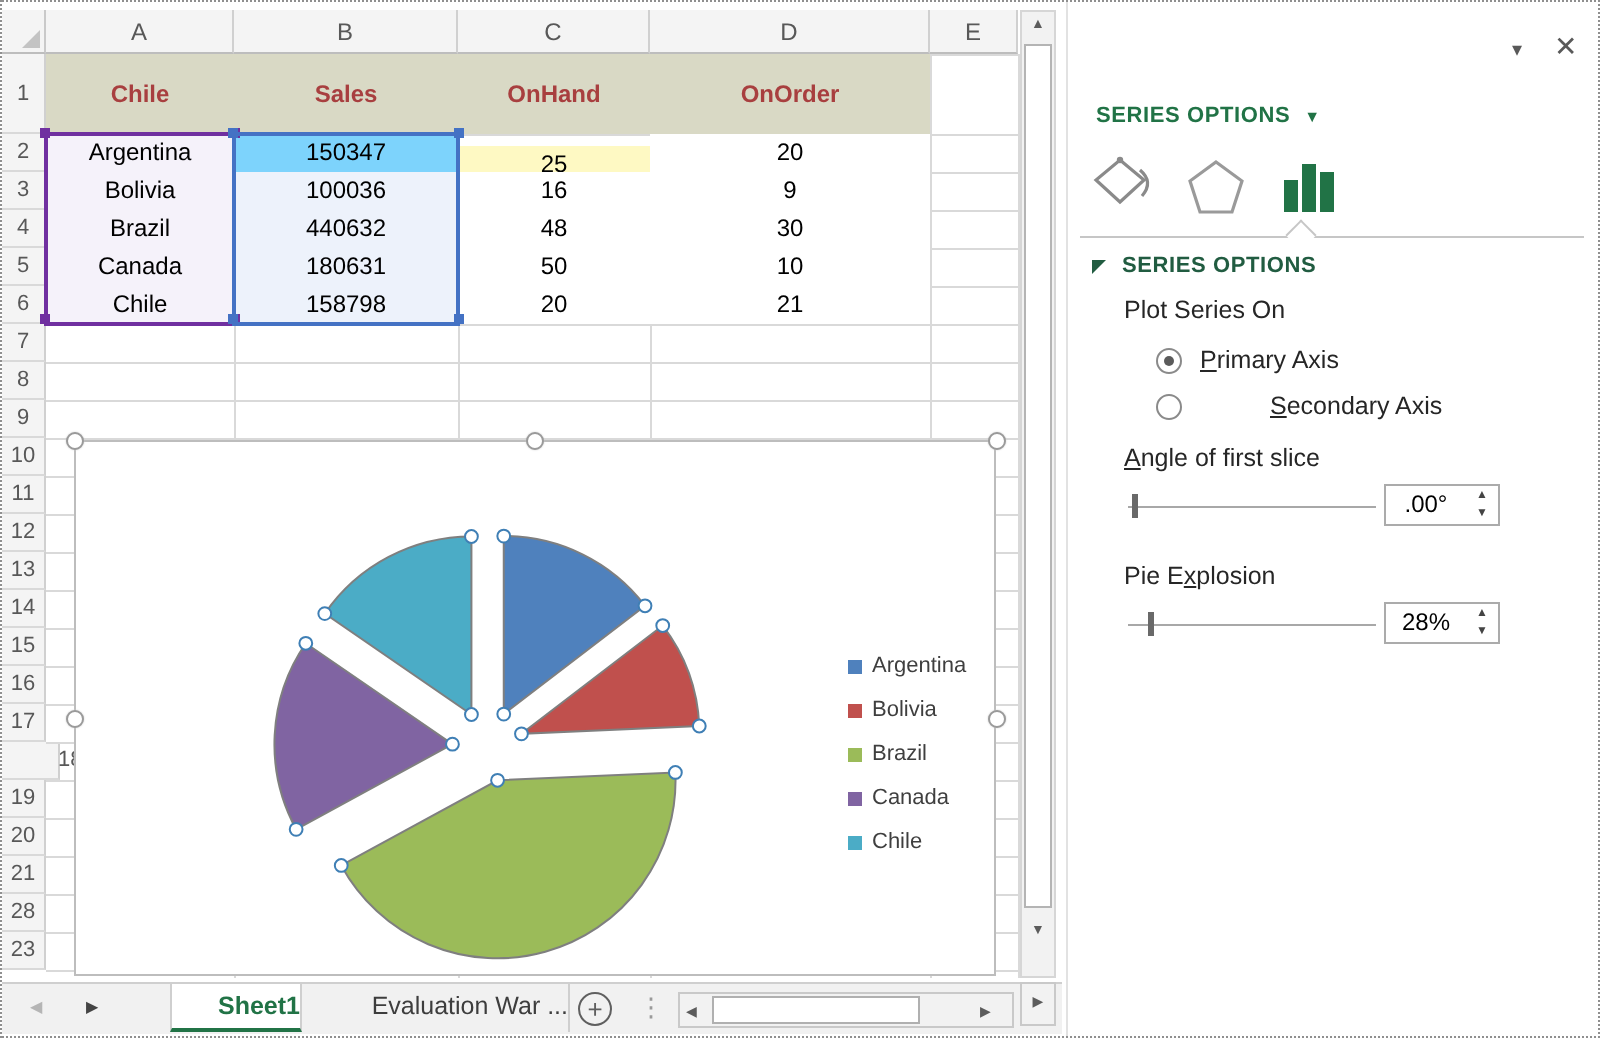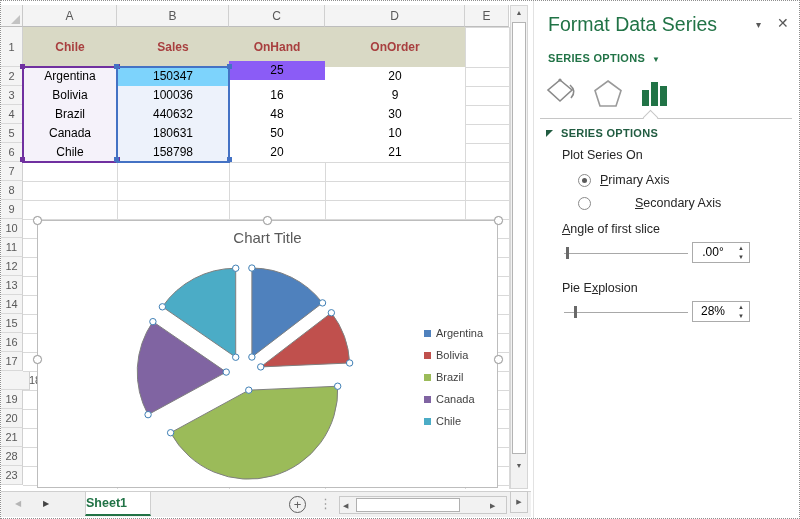--- a/index.html
+++ b/index.html
@@ -42,21 +42,21 @@
 
   
   #vscroll { position:absolute; left:509px; top:4px; width:18px; height:484px;
              background:#f2f2f2; border:1px solid #d6d6d6; }
   .sbarrow { position:absolute; width:100%; text-align:center; font-size:7px; color:#5c5c5c; }
   #vthumb { position:absolute; left:1px; top:16px; width:14px; height:432px;
             background:#fff; border:1px solid #b4b4b4; }
   #tabbar { position:absolute; left:0; top:490px; width:530px; height:26px;
             background:#f1f1f1; border-top:1px solid #cfcfcf; }
   .tnav { position:absolute; top:7px; font-size:8px; }
-  .sheettab { position:absolute; top:0; height:24px; text-align:left;
+  .sheettab { position:absolute; top:0; height:24px; text-align:right;
               font-size:12.5px; line-height:23px; }
   .sheettab.active { background:#fff; border-left:1px solid #cfcfcf; border-right:1px solid #cfcfcf;
                      border-bottom:2px solid #217346; color:#217346; font-weight:bold; }
   .sheettab.inactive { color:#3d3d3d; border-right:1px solid #cfcfcf; }
   #addsheet { position:absolute; left:288px; top:4px; width:17px; height:17px;
               border:1px solid #5f5f5f; border-radius:50%; color:#5f5f5f;
               font-size:13px; line-height:15px; text-align:center; }
   #tabdots { position:absolute; left:318px; top:4px; color:#9a9a9a; font-size:13px; }
   #hscroll { position:absolute; left:338px; top:4px; width:168px; height:18px;
              background:#f2f2f2; border:1px solid #c9c9c9; }
@@ -168,21 +168,21 @@
       <div class="hline" style="left: 22px; top: 427px; width: 486px;"></div>
       <div class="hline" style="left: 22px; top: 446px; width: 486px;"></div>
       <div class="hline" style="left: 22px; top: 465px; width: 486px;"></div>
       <div class="hline" style="left: 22px; top: 484px; width: 486px;"></div>
       <div class="cell hdr" style="left: 22px; top: 26px; width: 94px; height: 40px; line-height: 40px; background: rgb(217, 217, 197); color: rgb(168, 63, 63);">Chile</div>
       <div class="cell hdr" style="left: 116px; top: 26px; width: 112px; height: 40px; line-height: 40px; background: rgb(217, 217, 197); color: rgb(168, 63, 63);">Sales</div>
       <div class="cell hdr" style="left: 228px; top: 26px; width: 96px; height: 40px; line-height: 40px; background: rgb(217, 217, 197); color: rgb(168, 63, 63);">OnHand</div>
       <div class="cell hdr" style="left: 324px; top: 26px; width: 140px; height: 40px; line-height: 40px; background: rgb(217, 217, 197); color: rgb(168, 63, 63);">OnOrder</div>
       <div class="cell" style="left: 22px; top: 66px; width: 94px; height: 19px; line-height: 19px; background: rgb(245, 242, 250);">Argentina</div>
       <div class="cell" style="left: 116px; top: 66px; width: 112px; height: 19px; line-height: 19px; background: #7dd3fc;">150347</div>
-      <div class="cell" style="left: 228px; top: 60px; width: 96px; height: 19px; line-height: 19px; background: #8b5cf6;">25</div>
+      <div class="cell" style="left: 228px; top: 72px; width: 96px; height: 19px; line-height: 19px; background: #fef9c3;">25</div>
       <div class="cell" style="left: 324px; top: 66px; width: 140px; height: 19px; line-height: 19px; background: rgb(255, 255, 255);">20</div>
       <div class="cell" style="left: 22px; top: 85px; width: 94px; height: 19px; line-height: 19px; background: rgb(245, 242, 250);">Bolivia</div>
       <div class="cell" style="left: 116px; top: 85px; width: 112px; height: 19px; line-height: 19px; background: rgb(237, 242, 251);">100036</div>
       <div class="cell" style="left: 228px; top: 85px; width: 96px; height: 19px; line-height: 19px; background: rgb(255, 255, 255);">16</div>
       <div class="cell" style="left: 324px; top: 85px; width: 140px; height: 19px; line-height: 19px; background: rgb(255, 255, 255);">9</div>
       <div class="cell" style="left: 22px; top: 104px; width: 94px; height: 19px; line-height: 19px; background: rgb(245, 242, 250);">Brazil</div>
       <div class="cell" style="left: 116px; top: 104px; width: 112px; height: 19px; line-height: 19px; background: rgb(237, 242, 251); text-align: center;">440632</div>
       <div class="cell" style="left: 228px; top: 104px; width: 96px; height: 19px; line-height: 19px; background: rgb(255, 255, 255);">48</div>
       <div class="cell" style="left: 324px; top: 104px; width: 140px; height: 19px; line-height: 19px; background: rgb(255, 255, 255);">30</div>
       <div class="cell" style="left: 22px; top: 123px; width: 94px; height: 19px; line-height: 19px; background: rgb(245, 242, 250);">Canada</div>
@@ -223,21 +223,20 @@
         <circle cx="210.77322594964525" cy="169.14807027142217" r="3.2" fill="#fff" stroke="#3f7fb5" stroke-width="1"></circle>
         <circle cx="299.6868014357376" cy="165.22683395120993" r="3.2" fill="#fff" stroke="#3f7fb5" stroke-width="1"></circle>
         <circle cx="132.62104082028873" cy="211.73017871507236" r="3.2" fill="#fff" stroke="#3f7fb5" stroke-width="1"></circle>
         <circle cx="188.22388834904402" cy="151.0781244266461" r="3.2" fill="#fff" stroke="#3f7fb5" stroke-width="1"></circle>
         <circle cx="110.07170321968749" cy="193.66023287029628" r="3.2" fill="#fff" stroke="#3f7fb5" stroke-width="1"></circle>
         <circle cx="114.89575615109348" cy="100.64019199122713" r="3.2" fill="#fff" stroke="#3f7fb5" stroke-width="1"></circle>
         <circle cx="197.7150449449044" cy="136.2456507676437" r="3.2" fill="#fff" stroke="#3f7fb5" stroke-width="1"></circle>
         <circle cx="124.38691274695387" cy="85.80771833222472" r="3.2" fill="#fff" stroke="#3f7fb5" stroke-width="1"></circle>
         <circle cx="197.71504494490438" cy="47.245650767643696" r="3.2" fill="#fff" stroke="#3f7fb5" stroke-width="1"></circle>
       </svg>
-    <div id="chart-title">Chart Title</div>
     <div id="legend">
         <div class="lg-item">
           <div class="lg-sq" style="background: rgb(79, 129, 189);"></div>
           <div class="lg-txt">Argentina</div>
         </div>
         <div class="lg-item">
           <div class="lg-sq" style="background: rgb(192, 80, 77);"></div>
           <div class="lg-txt">Bolivia</div>
         </div>
         <div class="lg-item">
@@ -263,32 +262,32 @@
   <div id="vscroll">
     <div class="sbarrow" style="top:3px;">▲</div>
     <div id="vthumb"></div>
     <div class="sbarrow" style="top:456px;">▼</div>
   </div>
 
   <div id="tabbar">
     <div class="tnav" style="left:14px;color:#b5b5b5;">◀</div>
     <div class="tnav" style="left:42px;color:#444;">▶</div>
     <div class="sheettab active" style="left:84px;width:66px;">Sheet1</div>
+    <div class="sheettab inactive" style="left:150px;width:134px;">Evaluation War ...</div>
     <div id="addsheet">+</div>
     <div id="tabdots">⋮</div>
     <div id="hscroll">
       <div id="hs-left">◀</div>
       <div id="hthumb"></div>
       <div id="hs-right">▶</div>
     </div>
   </div>
   <div id="cornerbox">▶</div>
 
   <div id="panel">
-    <div id="panel-title">Format Data Series</div>
     <div id="pane-dd">▾</div>
     <div id="pane-close">✕</div>
 
     <div id="sopts-dd">
       <span>SERIES OPTIONS</span><span class="dd-tri">▼</span>
     </div>
 
     <svg class="pane-icon" id="icon-fill" viewBox="0 0 36 34">
       <path d="M16 3 L28 13 L16 24 L4 13 Z" fill="#fff" stroke="#8a8a8a" stroke-width="1.6"></path>
       <path d="M26 8 Q33 14 27 21" fill="none" stroke="#8a8a8a" stroke-width="1.6"></path>

